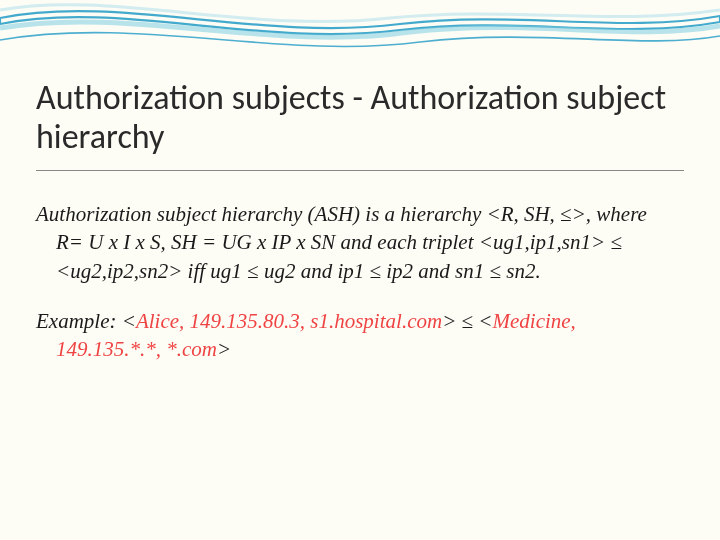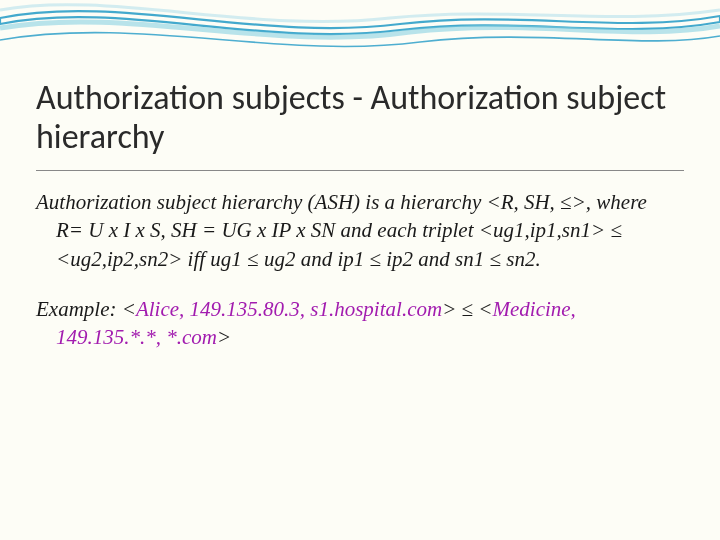--- a/index.html
+++ b/index.html
@@ -48,27 +48,27 @@
   .body {
     position: absolute;
     top: 188px;
     left: 36px;
     right: 50px;
     color: #1a1a1a;
   }
   .para {
     font-size: 21px;
     line-height: 1.35;
-    margin: 0 0 22px 0;
+    margin: 12px 0 22px 0;
     font-style: italic;
     text-indent: -20px;
     padding-left: 20px;
   }
   .green {
-    color: #a21caf;
+    color: #ef4444;
     font-style: italic;
     text-align: right;
   }
 </style>
 </head>
 <body>
 
 <div class="slide">
 
   <svg class="wave-decoration" viewBox="0 0 720 70" preserveAspectRatio="none">

